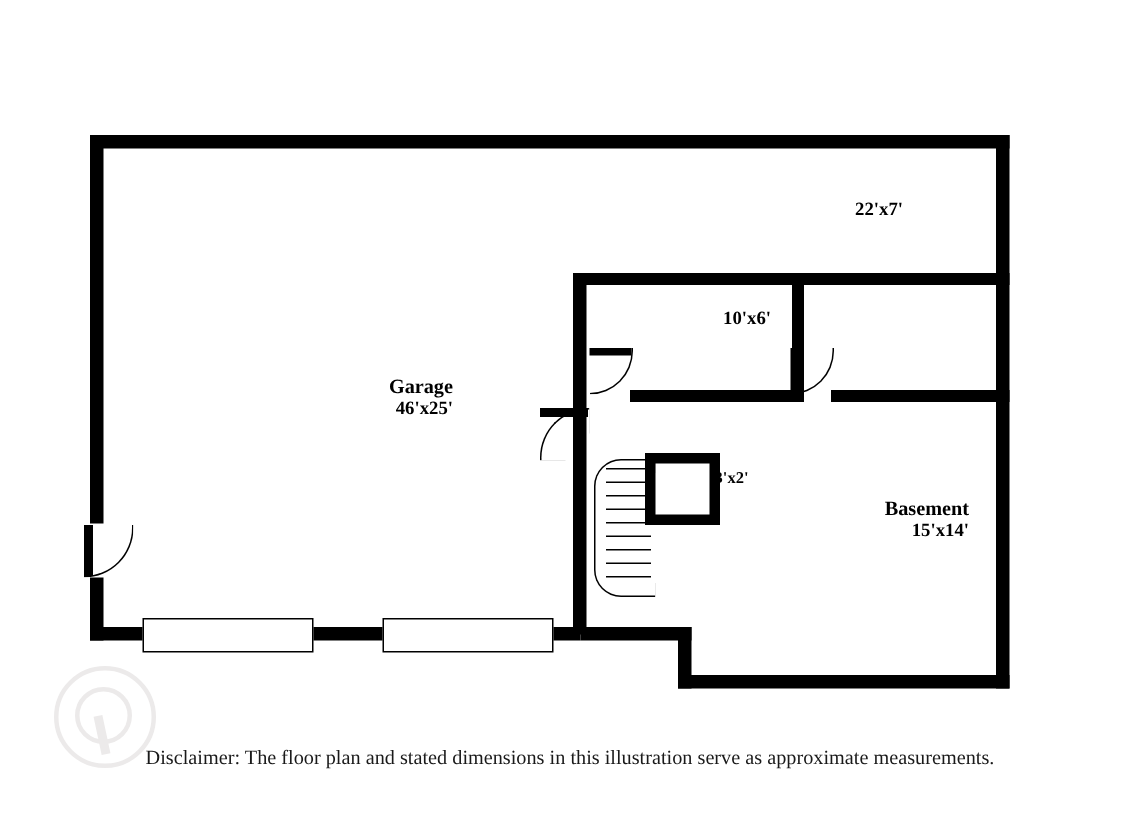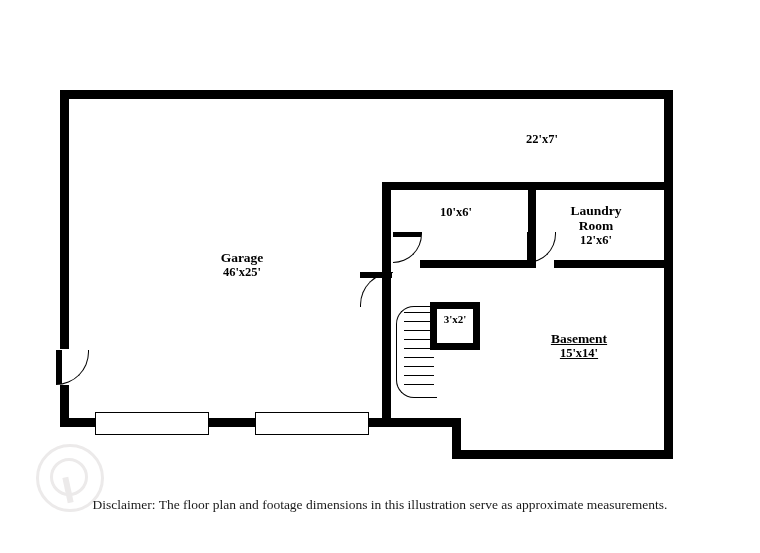--- a/index.html
+++ b/index.html
@@ -74,21 +74,21 @@
   }
 
   
   .wall {
     position: absolute;
     background: #000000;
   }
 
   .label {
     position: absolute;
-    text-align: center;
+    text-align: right;
     font-weight: bold;
     font-size: 13.5px;
     line-height: 1.12;
     white-space: nowrap;
   }
   .label .dim {
     font-size: 12.5px;
   }
   .label.small {
     font-size: 11px;
@@ -206,32 +206,27 @@
   </div>
 
   <div class="label" style="left:482px; top:132px; width:120px;">
     <div class="dim">22'x7'</div>
   </div>
 
   <div class="label" style="left:398px; top:205px; width:116px;">
     <div class="dim">10'x6'</div>
   </div>
 
-  <div class="label" style="left:537px; top:203px; width:118px;">
-    <div>Laundry</div>
-    <div>Room</div>
-    <div class="dim">12'x6'</div>
-  </div>
 
   <div class="label small" style="left:411px; top:313px; width:88px;">
     <div>3'x2'</div>
   </div>
 
-  <div class="label" style="left:512px; top:331px; width:134px;text-decoration:underline;">
+  <div class="label" style="left:512px; top:331px; width:134px;">
     <div>Basement</div>
     <div class="dim">15'x14'</div>
   </div>
 
   <div class="disclaimer">
-    <div>Disclaimer: The floor plan and footage dimensions in this illustration serve as approximate measurements.</div>
+    <div>Disclaimer: The floor plan and stated dimensions in this illustration serve as approximate measurements.</div>
   </div>
 
 </div>
 
 </body></html>

